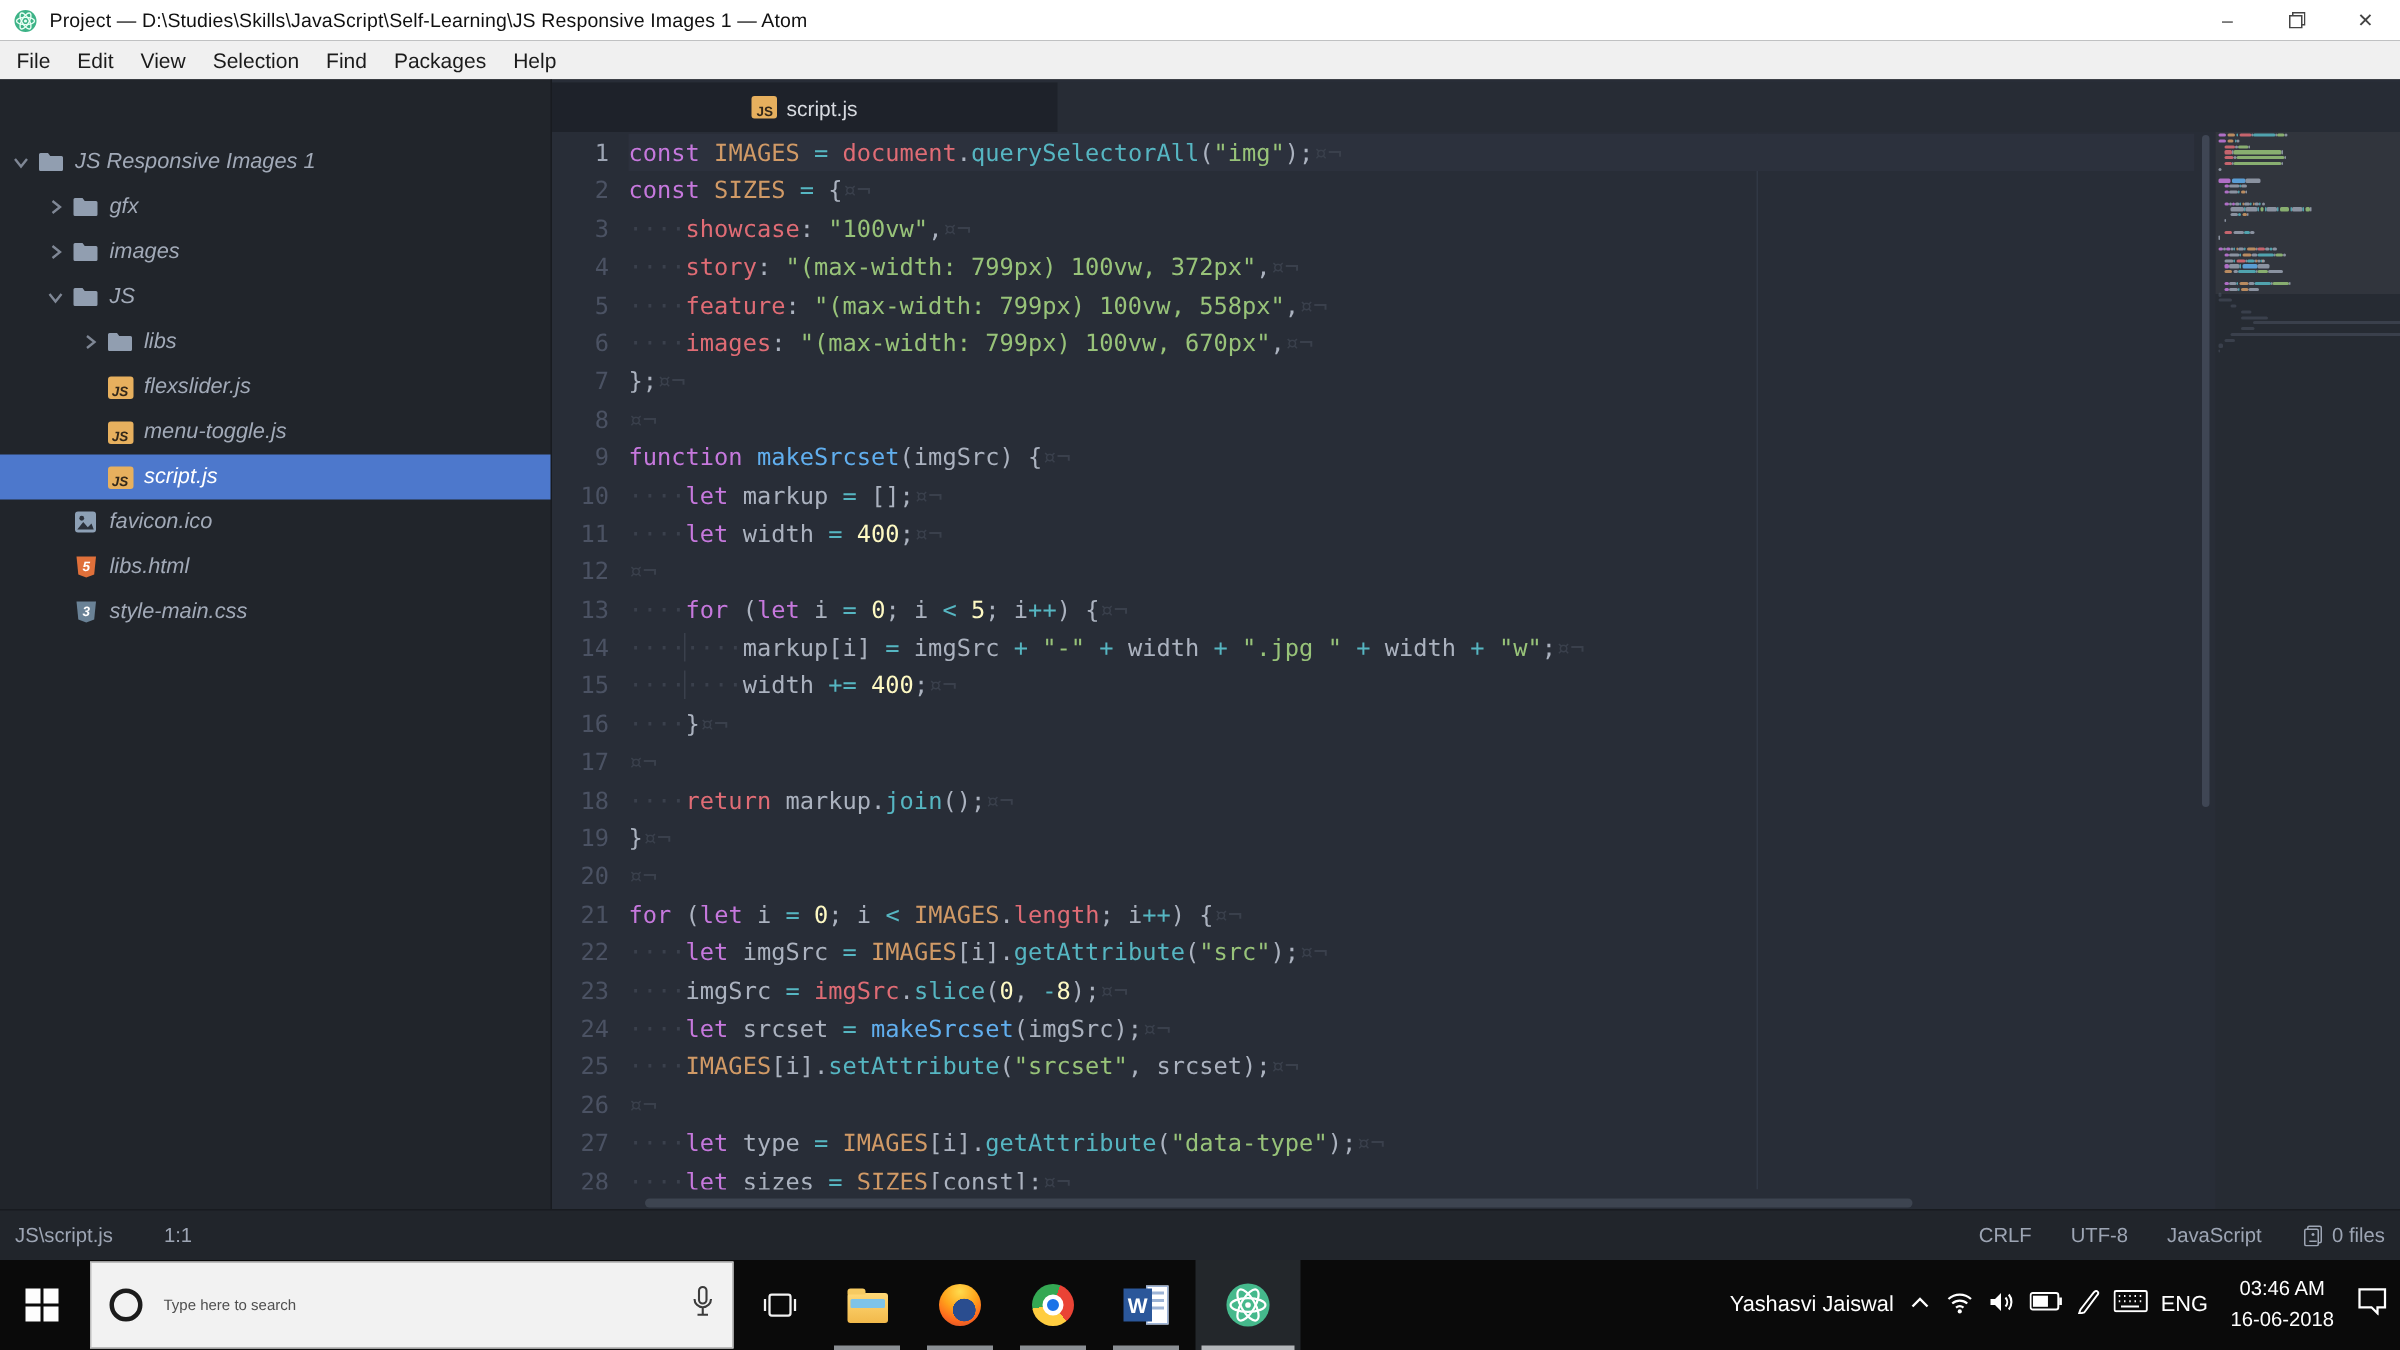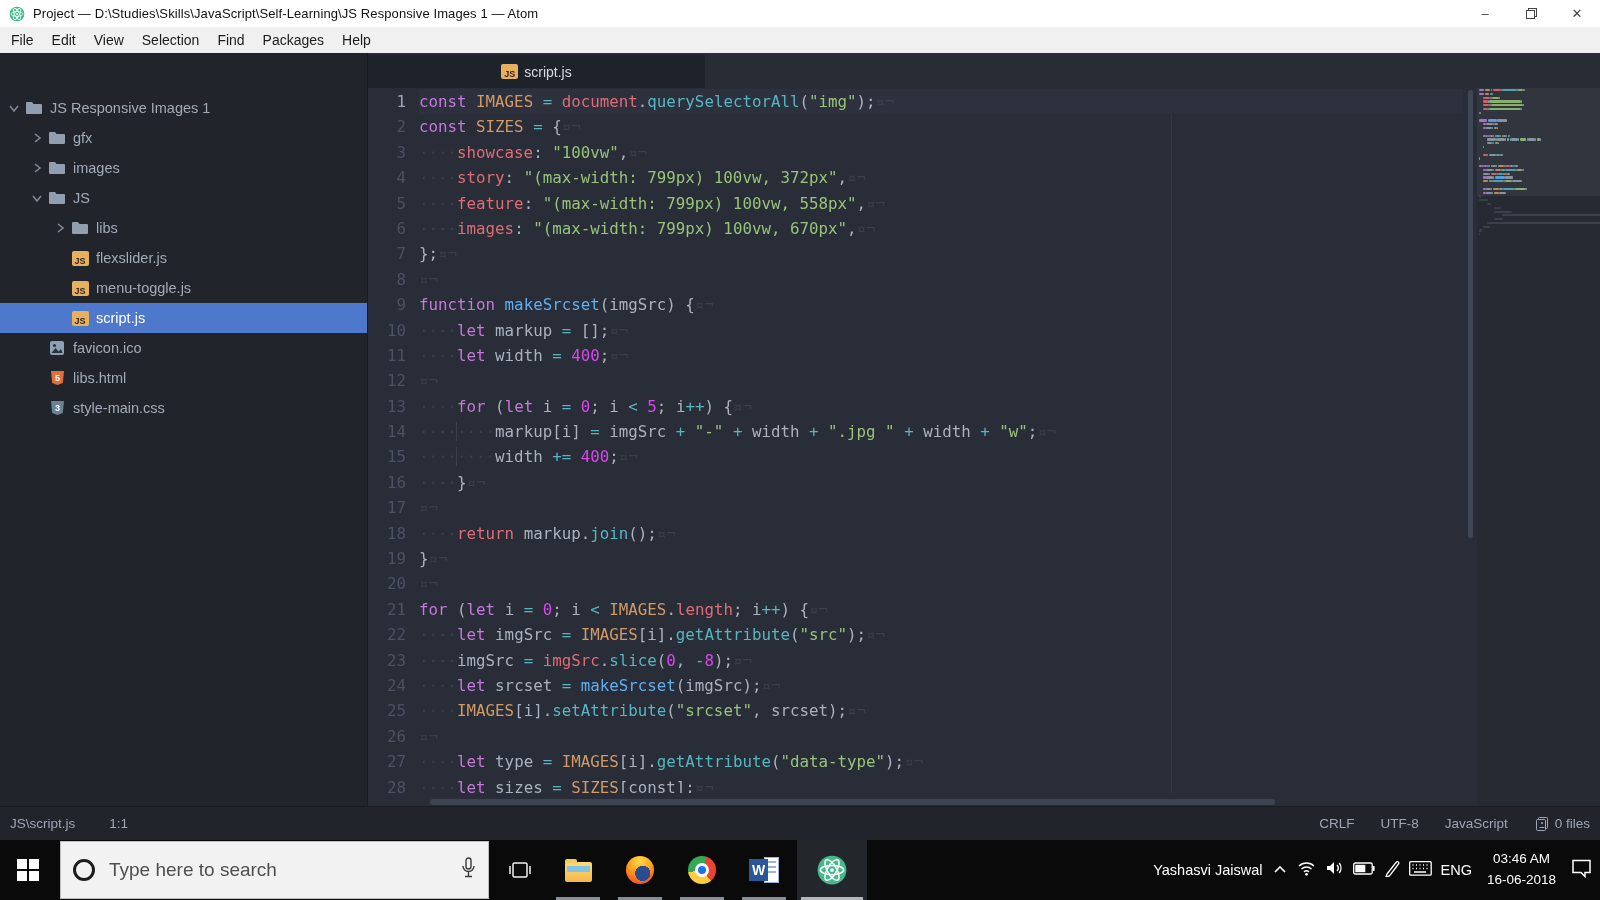--- a/index.html
+++ b/index.html
@@ -20,21 +20,21 @@
 
   
   .atom{position:absolute;left:0;top:53px;width:1600px;height:787px;background:#21252b;}
 
   
   .tree-panel{position:absolute;left:0;top:0;width:368px;height:787px;background:#21252b;
               border-right:1px solid #181b20;box-sizing:border-box;}
   .tree-header{height:34px;line-height:36px;text-align:center;color:#9da5b4;font-size:14.5px;}
   .tree-list{position:absolute;left:0;top:40px;right:0;}
   .tree-row{position:relative;height:30px;display:flex;align-items:center;color:#a2aab8;
-            font-size:14.5px;white-space:nowrap;}
+            font-size:14.5px;white-space:nowrap;font-style:italic;}
   .tree-row.selected{background:#4d78cc;color:#ffffff;}
   .tree-row .chev{width:12px;height:12px;margin-right:5px;flex:0 0 auto;}
   .tree-row .chev svg{display:block;}
   .tree-row .chev.expanded svg{transform:rotate(90deg);}
   .tree-row .chev.blank{visibility:hidden;}
   .tree-ico{width:18px;height:16px;margin-right:7px;flex:0 0 auto;display:flex;
             align-items:center;justify-content:center;}
   .js-badge{width:17px;height:15px;background:#e7b05e;border-radius:2px;color:#33281a;
             font-size:9px;font-weight:bold;display:flex;align-items:flex-end;justify-content:center;
             font-family:"Liberation Sans",sans-serif;}
@@ -52,21 +52,21 @@
   .code-clip{position:absolute;left:0;top:1px;width:1095px;height:704px;overflow:hidden;}
   .gutter{position:absolute;left:0;top:0;width:51px;}
   .gutter .num{height:25.4px;line-height:25.4px;text-align:right;padding-right:13px;
                color:#4b5263;box-sizing:border-box;}
   .gutter .num.active{color:#9da5b4;}
   .code-area{position:absolute;left:51px;top:0;right:0;}
   .line{height:25.4px;line-height:25.4px;white-space:pre;}
   .line.active{background:#2c313d;}
   .t-kw{color:#c678dd;} .t-vr{color:#d19a66;} .t-op{color:#56b6c2;}
   .t-fn{color:#61afef;} .t-mt{color:#56b6c2;} .t-st{color:#98c379;}
-  .t-nm{color:#d946ef;} .t-pr{color:#e06c75;} .t-tx{color:#abb2bf;}
+  .t-nm{color:#fef9c3;} .t-pr{color:#e06c75;} .t-tx{color:#abb2bf;}
   .t-in{color:#3a404c;} .t-iv{color:#3a404c;}
   .t-in + .t-in{border-left:1px solid #3a404c;margin-left:-1px;}
   .wrap-guide{position:absolute;left:803px;top:0;width:1px;height:704px;background:#313845;}
   .hscrollbar{position:absolute;left:62px;top:711px;width:845px;height:6px;border-radius:3px;
               background:#3d4450;}
   .vscrollbar{position:absolute;left:1100px;top:2px;width:5px;height:448px;border-radius:3px;
               background:#3f4654;}
 
   
   .minimap{position:absolute;right:0;top:0;width:123px;height:771px;background:#262b33;}
@@ -85,21 +85,21 @@
   
   .taskbar{position:absolute;left:0;top:840px;width:1600px;height:60px;background:#0a0a0a;}
   .tb-btn{position:absolute;top:0;height:60px;display:flex;align-items:center;justify-content:center;}
   .start{left:0;width:56px;}
   .winlogo{display:grid;grid-template-columns:10px 10px;grid-template-rows:10px 10px;gap:2px;}
   .winlogo div{background:#fdfdfd;}
   .searchbox{position:absolute;left:60px;top:1px;width:429px;height:58px;background:#f2f2f2;
              border:1px solid #bdbdbd;box-sizing:border-box;display:flex;align-items:center;}
   .cortana-ring{width:22px;height:22px;border:3px solid #1c1c1c;border-radius:50%;
                 margin:0 12px 0 12px;box-sizing:border-box;flex:0 0 auto;}
-  .searchbox input{flex:1;border:none;background:transparent;outline:none;font-size:19px;
+  .searchbox input{flex:1;border:none;background:transparent;outline:none;font-size:10px;
                    color:#737373;font-family:"Liberation Sans",sans-serif;}
   .searchbox input::placeholder{color:#4f4f4f;opacity:1;}
   .mic{margin-right:12px;flex:0 0 auto;}
   .taskview{left:495px;width:50px;}
   .tb-explorer{left:549px;width:58px;} .tb-firefox{left:611px;width:58px;}
   .tb-chrome{left:673px;width:58px;} .tb-word{left:735px;width:58px;}
   .tb-atom{left:797px;width:70px;background:#23272b;}
   .run-ind{position:absolute;bottom:0;height:3px;width:44px;background:#8b8f94;left:50%;
            transform:translateX(-50%);}
   .tb-atom .run-ind{width:62px;background:#b3b6ba;}

